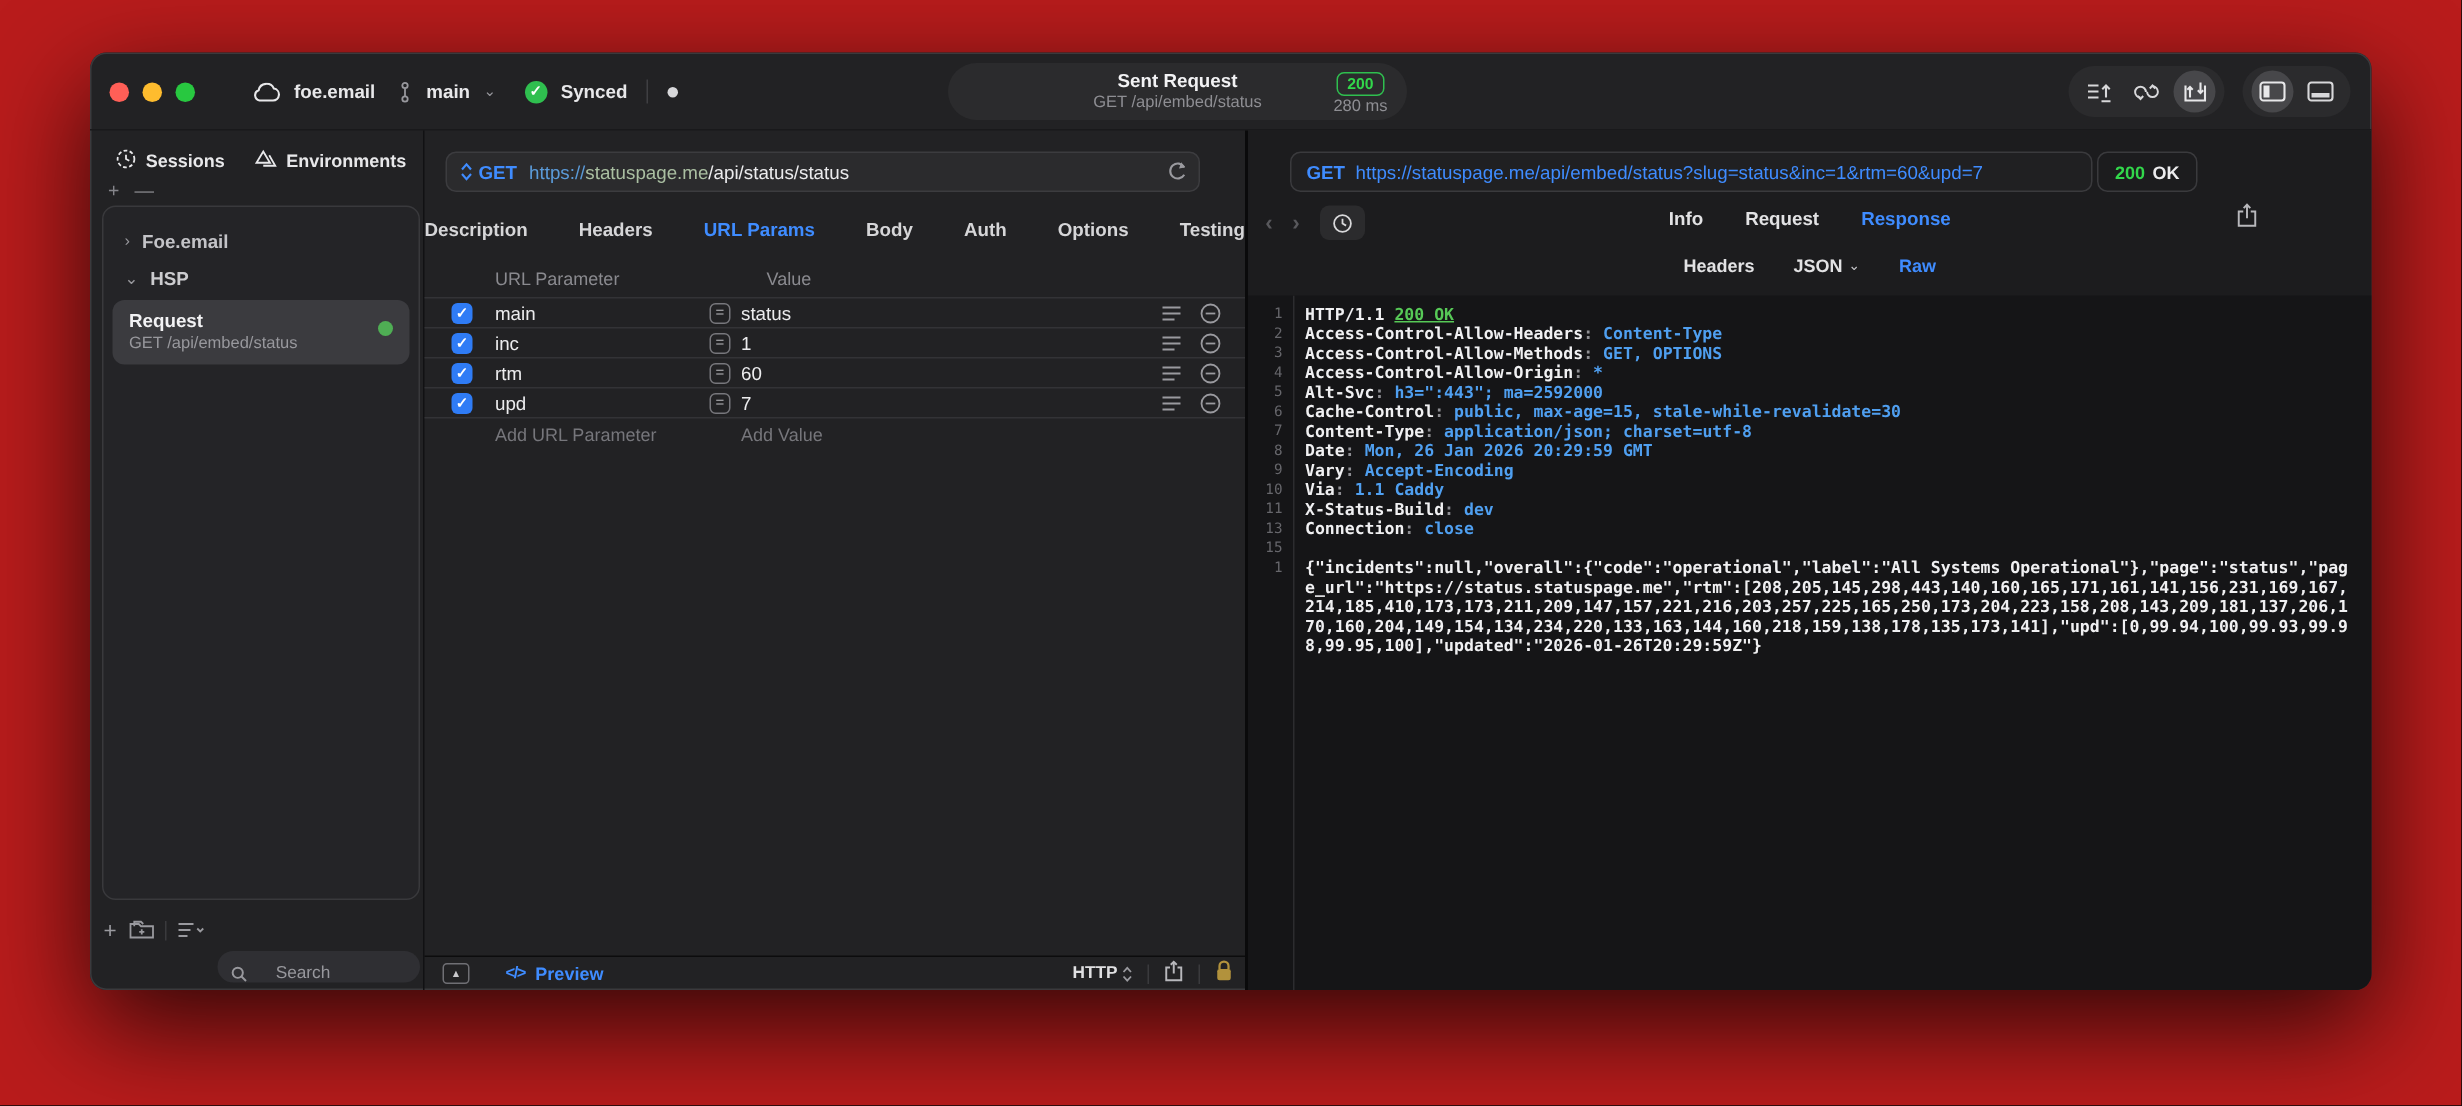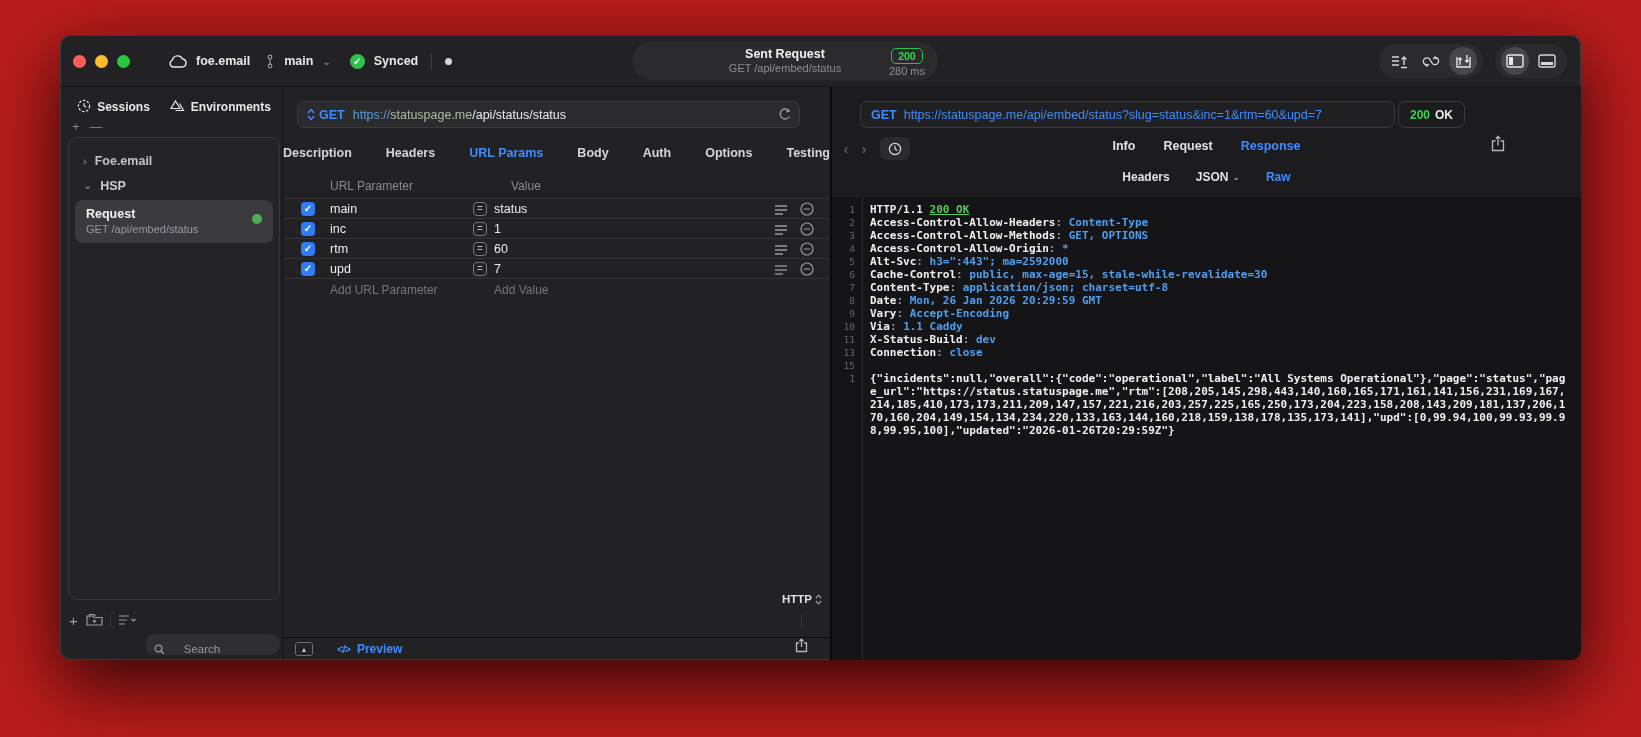--- a/index.html
+++ b/index.html
@@ -105,21 +105,21 @@
   .addrow .a1 { position:absolute; left:47px; top:4px; }
   .addrow .a2 { position:absolute; left:211px; top:4px; }
 
   .efooter { position:absolute; left:0; right:0; bottom:0; height:23px; border-top:1px solid #0c0c0d;
              display:flex; align-items:center; padding:0 8px 0 12px; gap:8px; }
   .collapsebtn { width:18px; height:14px; border:1px solid #6f6f74; border-radius:3px; color:#c9c9cd;
                  font-size:7px; display:flex; align-items:center; justify-content:center; background:none; }
   .previewbtn { display:flex; align-items:center; gap:7px; color:#3f8cff; font-size:12px; font-weight:bold;
                 background:none; border:0; font-family:inherit; margin-left:16px; }
   .codeglyph { font-size:11px; font-weight:bold; letter-spacing:-1px; }
-  .efoot-right { margin-left:auto; display:flex; align-items:center; gap:10px; color:#e0e0e2; font-size:11.5px;flex-direction:column; }
+  .efoot-right { margin-left:auto; display:flex; align-items:center; gap:10px; color:#e0e0e2; font-size:11.5px; }
   .httpsel { display:flex; align-items:center; gap:3px; font-weight:bold; }
   .efsep { width:1px; height:13px; background:#3a3a3d; }
 
   
   .respcol { position:relative; background:#1c1c1e; }
   .r-urlpill { position:absolute; left:28px; top:14px; width:535px; height:27px; background:#202022;
                border:1px solid #3a3a3d; border-radius:7px; display:flex; align-items:center;
                padding:0 10px; font-size:12.5px; color:#3f8cff; white-space:nowrap; overflow:hidden; }
   .r-method { font-weight:bold; margin-right:7px; }
   .r-status { position:absolute; left:566px; top:14px; height:27px; border:1px solid #3a3a3d; border-radius:7px;

